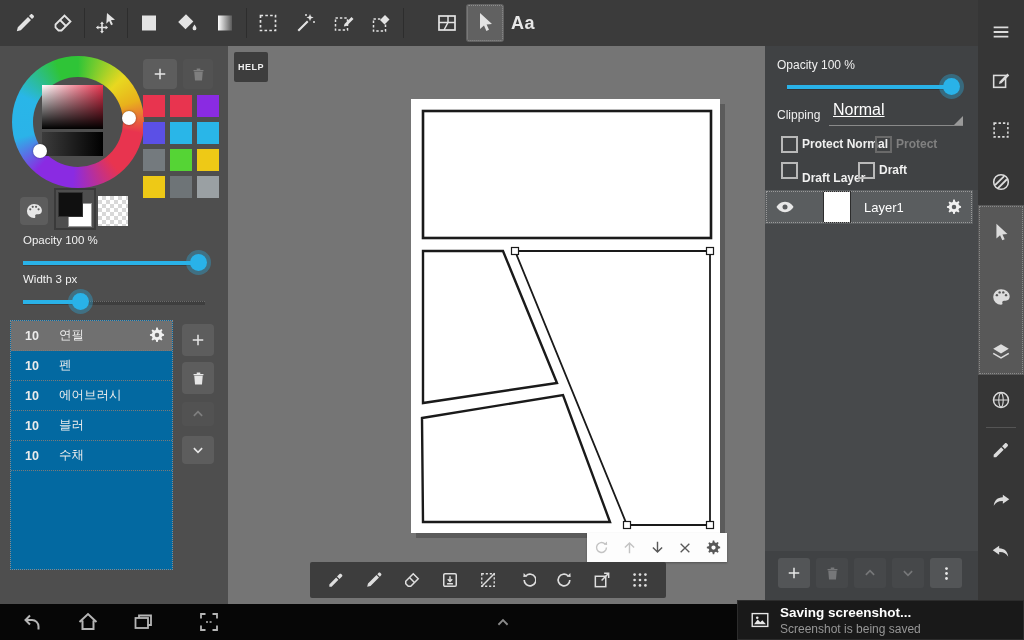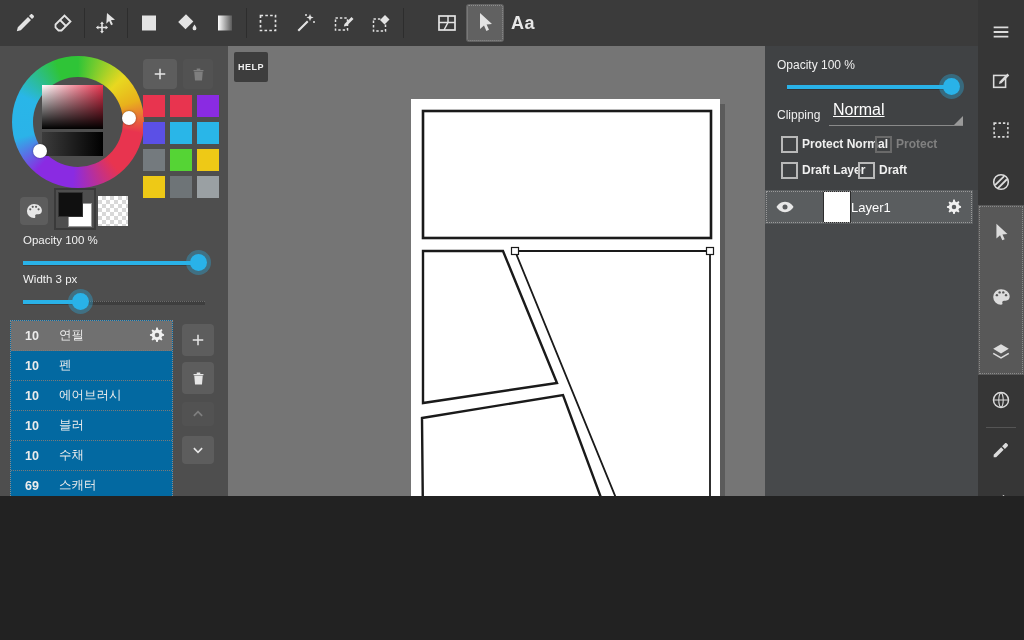--- a/index.html
+++ b/index.html
@@ -1,16 +1,16 @@
 <!DOCTYPE html>
 <html><head>
 <meta charset="utf-8">
 <style>
   html,body{margin:0;padding:0;background:#222;}
-  .app{position:relative;width:1024px;height:496px;overflow:hidden;
+  .app{position:relative;width:1024px;height:640px;overflow:hidden;
        font-family:"Liberation Sans",sans-serif;background:#757575;
        -webkit-font-smoothing:antialiased;}
   .ic{display:block;}
   
   .topbar{position:absolute;left:0;top:0;width:978px;height:46px;background:#3b3b3b;
           display:flex;align-items:center;padding-left:6px;box-sizing:border-box;}
   .tb{width:38px;height:38px;display:flex;align-items:center;justify-content:center;
       color:#e3e3e3;border-radius:3px;flex:0 0 auto;}
   .tb.sel{background:#616161;outline:1px dotted #8f8f8f;outline-offset:-2px;}
   .tdiv{width:1px;height:30px;background:#2d2d2d;margin:0 2px;flex:0 0 auto;}
@@ -88,21 +88,21 @@
   .spintri{position:absolute;right:0;bottom:0;width:0;height:0;
            border-left:9px solid transparent;border-bottom:9px solid #9a9a9a;}
   .cb{position:absolute;width:13px;height:13px;border:2px solid #b9b9b9;background:transparent;}
   .cb.off{border-color:#6a6a6a;}
   .cblabel{position:absolute;font-size:12px;font-weight:bold;color:#f0f0f0;}
   .cblabel.off{color:#808080;}
   .layerarea{position:absolute;left:0;top:144px;width:213px;height:361px;background:#47494b;}
   .layerrow{position:absolute;left:0;top:144px;width:208px;height:34px;background:#5a5d5f;
             outline:1px dotted #9a9a9a;outline-offset:-2px;display:flex;align-items:center;}
   .lthumb{width:26px;height:30px;background:#fff;margin-left:28px;border:1px solid #2c2c2c;}
-  .lname{font-size:13px;color:#fff;margin-left:0;flex:1;}
+  .lname{font-size:13px;color:#fff;margin-left:13px;flex:1;}
   .lbtnrow{position:absolute;left:0;top:512px;width:213px;height:32px;}
   .lb{position:absolute;top:0;width:32px;height:30px;background:#535557;border-radius:3px;
       display:flex;align-items:center;justify-content:center;color:#e8e8e8;}
   
   .navbar{position:absolute;left:0;top:604px;width:1024px;height:36px;background:#060606;}
   .nv{position:absolute;top:3px;width:44px;height:30px;display:flex;align-items:center;
       justify-content:center;color:#b5b5b5;}
   .toast{position:absolute;left:737px;top:600px;width:287px;height:40px;background:#191919;
          border:1px solid #2c2c2c;box-sizing:border-box;z-index:5;}
   .ttitle{position:absolute;left:42px;top:4px;font-size:13.5px;font-weight:bold;color:#fff;}
@@ -493,24 +493,20 @@
         <span class="bname">에어브러시</span>
       </div>
       <div class="brow">
         <span class="bsize">10</span>
         <span class="bname">블러</span>
       </div>
       <div class="brow">
         <span class="bsize">10</span>
         <span class="bname">수채</span>
       </div>
-      <div class="brow">
-        <span class="bsize">69</span>
-        <span class="bname">스캐터</span>
-      </div>
     </div>
     <div class="sqbtn" style="left:182px;top:278px;width:32px;height:32px">
         <svg class="ic" width="18" height="18">
           <use href="#i-plus"></use>
         </svg>
       </div>
     <div class="sqbtn" style="left:182px;top:316px;width:32px;height:32px">
         <svg class="ic" width="17" height="17">
           <use href="#i-trash"></use>
         </svg>
@@ -636,21 +632,21 @@
     <div class="spinner">
         <div class="spintri"></div>
       </div>
     <div class="blendval" style="left:68px;top:55px">Normal</div>
 
     <div class="cb" style="left:16px;top:90px"></div>
     <div class="cblabel" style="left:37px;top:91px">Protect Normal</div>
     <div class="cb off" style="left:110px;top:90px"></div>
     <div class="cblabel off" style="left:131px;top:91px">Protect</div>
     <div class="cb" style="left:16px;top:116px"></div>
-    <div class="cblabel" style="left:37px;top:117px">Draft Layer</div>
+    <div class="cblabel" style="left:37px;top:125px">Draft Layer</div>
     <div class="cb" style="left:93px;top:116px"></div>
     <div class="cblabel" style="left:114px;top:117px">Draft</div>
 
     <div class="layerarea"></div>
     <div class="layerrow">
       <svg class="ic" width="20" height="20" style="margin-left:10px;color:#e8e8e8">
           <use href="#i-eye"></use>
         </svg>
       <div class="lthumb"></div>
       <div class="lname">Layer1</div>
@@ -709,14 +705,23 @@
           <use href="#i-capture"></use>
         </svg>
       </div>
     <div class="nv" style="left:481px;color:#8a8a8a">
         <svg class="ic" width="22" height="22">
           <use href="#i-caret"></use>
         </svg>
       </div>
   </nav>
 
+  <div class="toast">
+    <span class="ticon">
+        <svg class="ic" width="22" height="22">
+          <use href="#i-image"></use>
+        </svg>
+      </span>
+    <div class="ttitle">Saving screenshot...</div>
+    <div class="tsub">Screenshot is being saved</div>
+  </div>
 
 </div>
 
 </body></html>

